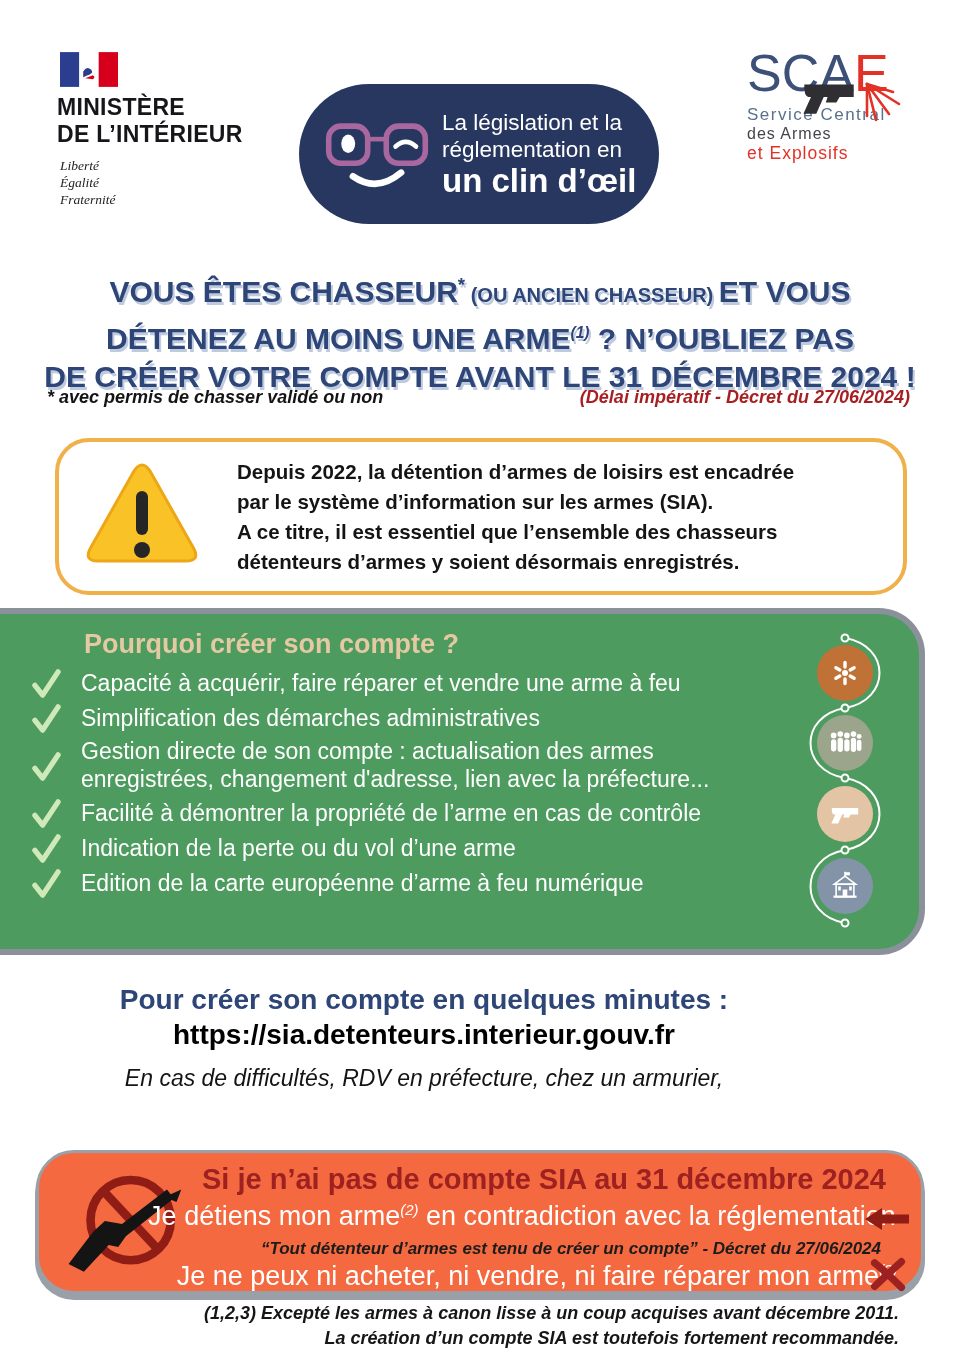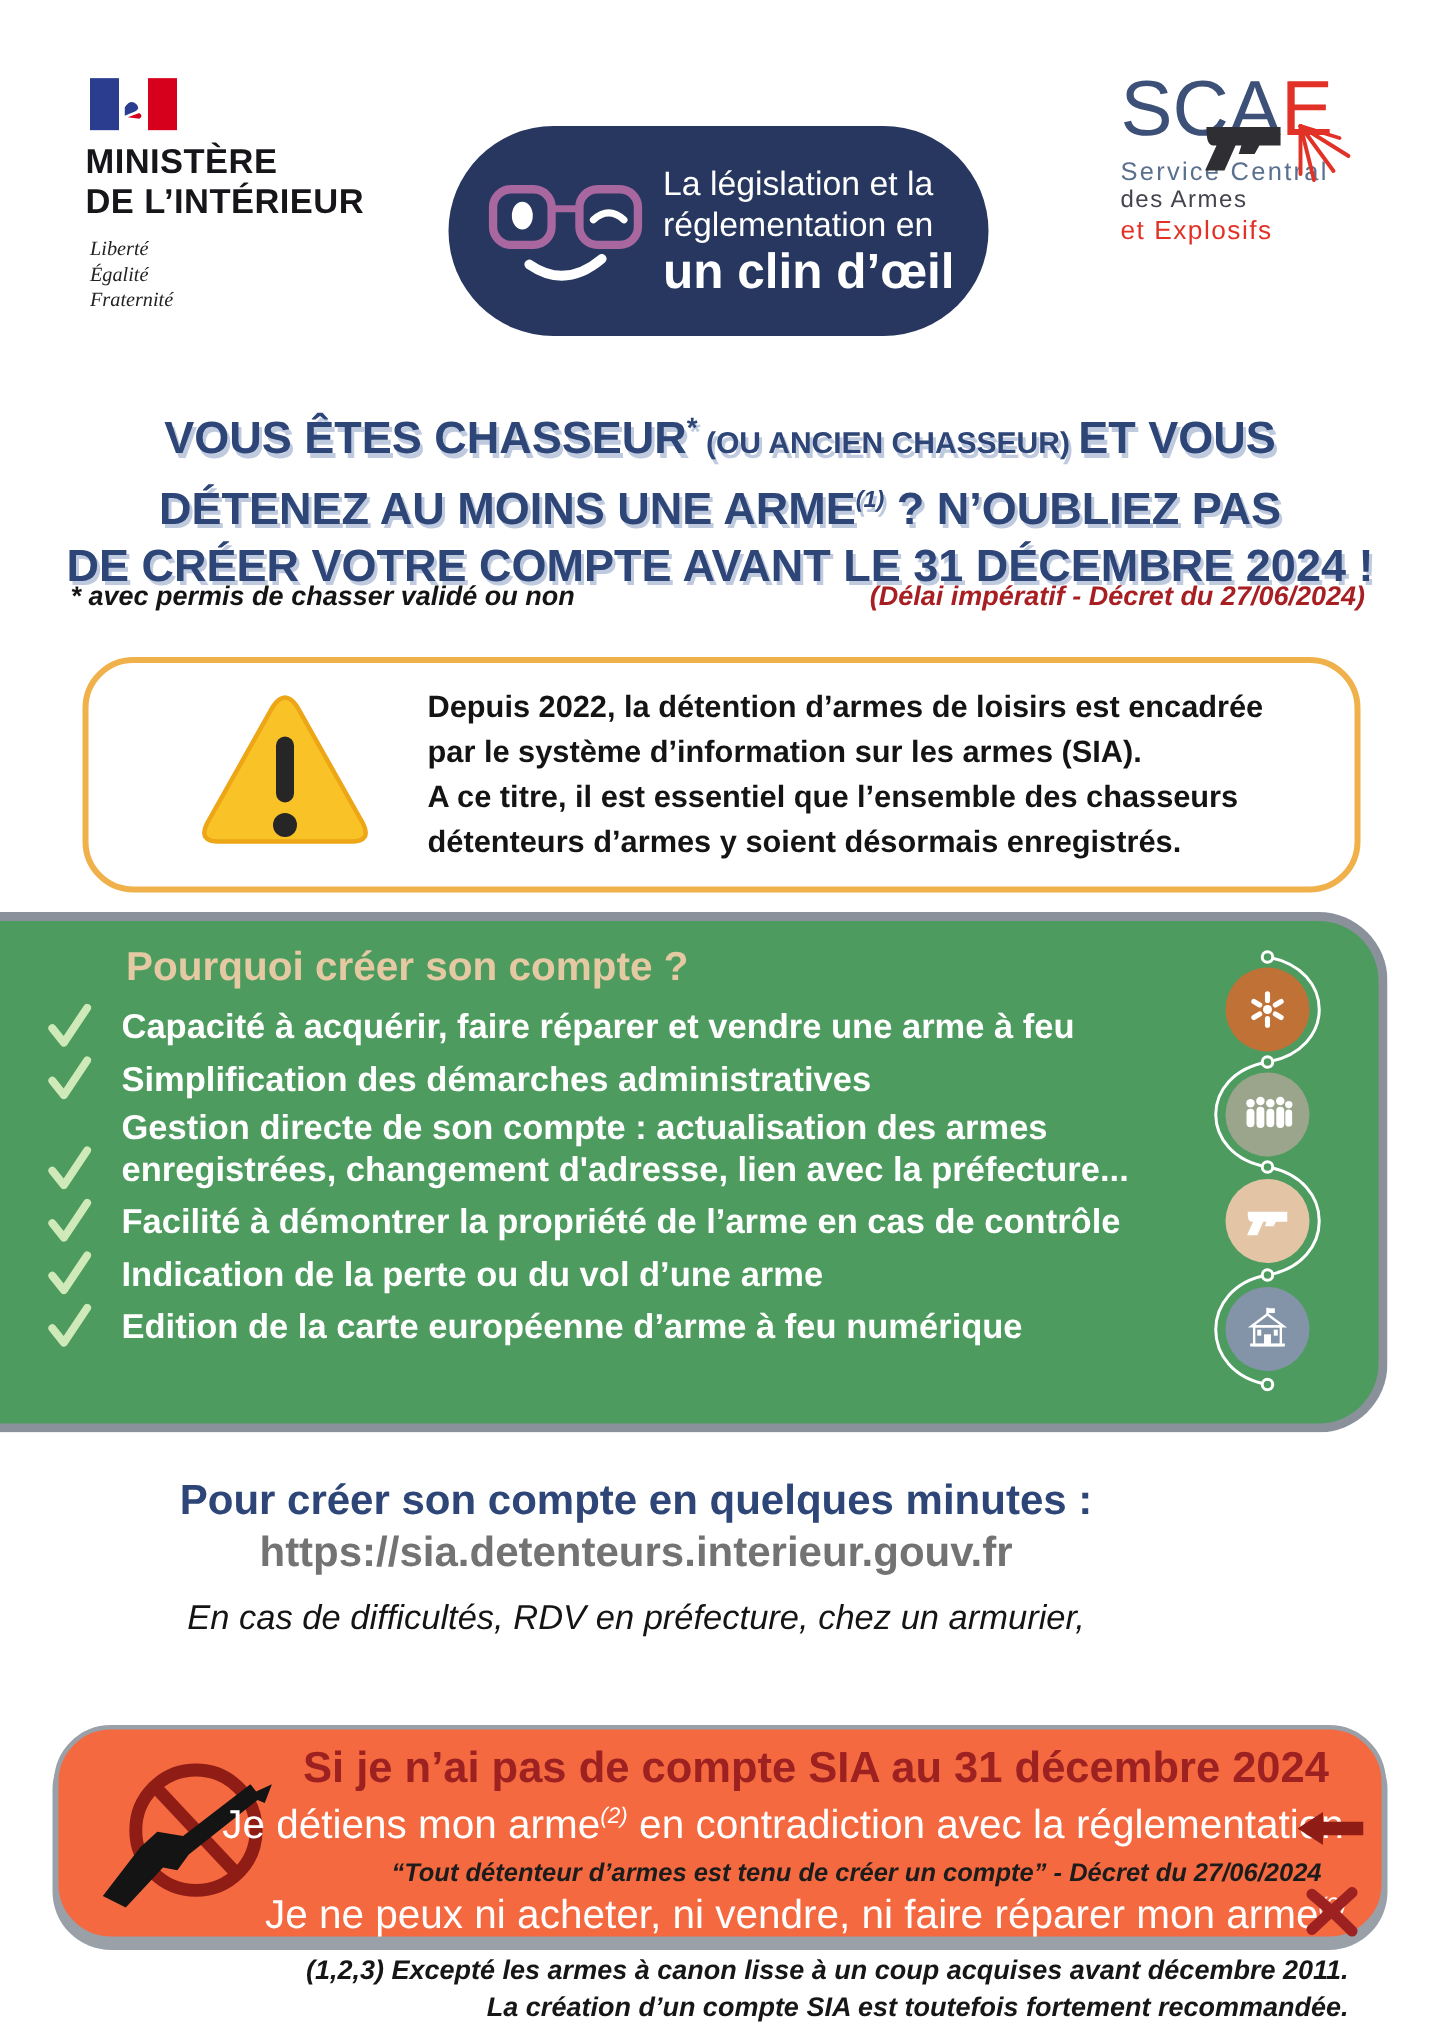--- a/index.html
+++ b/index.html
@@ -30,43 +30,43 @@
   
   .headline { position:absolute; left:40px; top:266px; width:880px; text-align:center; color:#2d4577; font-weight:800; font-size:30px; line-height:38px; text-shadow:2px 3px 0 #bfcadf; }
   .headline .paren { font-size:20px; }
   .sup-star { font-size:.62em; vertical-align:super; }
   .sup-ref { font-size:.52em; vertical-align:super; font-style:italic; }
 
   .note-left { position:absolute; left:47px; top:387px; font-size:18px; font-weight:700; font-style:italic; color:#141414; }
   .note-right { position:absolute; right:49px; top:387px; font-size:18px; font-weight:700; font-style:italic; color:#a81f23; }
 
   
-  .warning { position:absolute; left:55px; top:438px; width:852px; height:157px; background:#fff; border:4px solid #f0b04a; border-radius:34px; display:flex; align-items:center;padding-left:48px; }
+  .warning { position:absolute; left:55px; top:438px; width:852px; height:157px; background:#fff; border:4px solid #f0b04a; border-radius:34px; display:flex; align-items:center; }
   .warning-tri { width:122px; height:112px; margin-left:22px; flex:none; }
   .warning-text { margin-left:34px; font-size:20.5px; font-weight:700; color:#141414; line-height:30px; }
 
   
   .benefits { position:absolute; left:0; top:608px; width:925px; height:347px; background:#4e9b5f; border:6px solid #8b919b; border-left:none; border-radius:0 46px 46px 0; }
   .benefits-title { margin:15px 0 7px 84px; font-size:27px; font-weight:700; color:#e4c9a3; }
-  .benefit-item { display:flex; align-items:flex-end; margin:4px 0 4px 32px; width:730px;font-weight:bold; }
+  .benefit-item { display:flex; align-items:center; margin:4px 0 4px 32px; width:730px; }
   .benefit-check { width:29px; height:29px; flex:none; margin-top:2px; }
   .benefit-text { margin-left:20px; color:#fff; font-size:23px; line-height:28px; }
 
   .icon-rail { position:absolute; top:14px; right:22px; width:104px; height:305px; }
   .rail-connector { position:absolute; inset:0; }
   .rail-circle { position:absolute; left:24px; width:56px; height:56px; border-radius:50%; display:flex; align-items:center; justify-content:center; }
   .rc1 { top:17px; background:#c07136; }
   .rc2 { top:87px; background:#9aa58b; }
   .rc3 { top:158px; background:#e3c5a5; }
   .rc4 { top:230px; background:#8494a8; }
 
   
   .account { position:absolute; left:62px; top:984px; width:724px; text-align:center; }
   .account-title { font-size:28px; font-weight:800; color:#2d4577; }
-  .account-url { font-size:28px; font-weight:800; color:#737373; margin-top:3px; }
+  .account-url { font-size:28px; font-weight:800; color:#000000; margin-top:3px; }
   .account-help { margin-top:13px; font-size:23px; font-style:italic; color:#141414; line-height:29px; }
 
   .sia { position:absolute; left:797px; top:994px; width:140px; height:140px; border:4px solid #2d4577; border-radius:50%; }
   .sia-inner { position:absolute; inset:2px; border:2.5px solid #c22f35; border-radius:50%; text-align:center; }
   .sia-acronym { position:relative; display:inline-block; margin-top:15px; font-size:44px; font-weight:800; color:#2d4577; letter-spacing:1px; line-height:44px; }
   .sia-gun { position:absolute; right:-5px; top:21px; width:33px; }
   .sia-dashes { display:flex; justify-content:center; gap:26px; margin-top:3px; }
   .sia-dashes span { width:20px; height:3px; display:block; }
   .d-blue { background:#2d4577; } .d-red { background:#c22f35; }
   .sia-sub1 { margin-top:5px; font-size:8.5px; color:#2d4577; }

